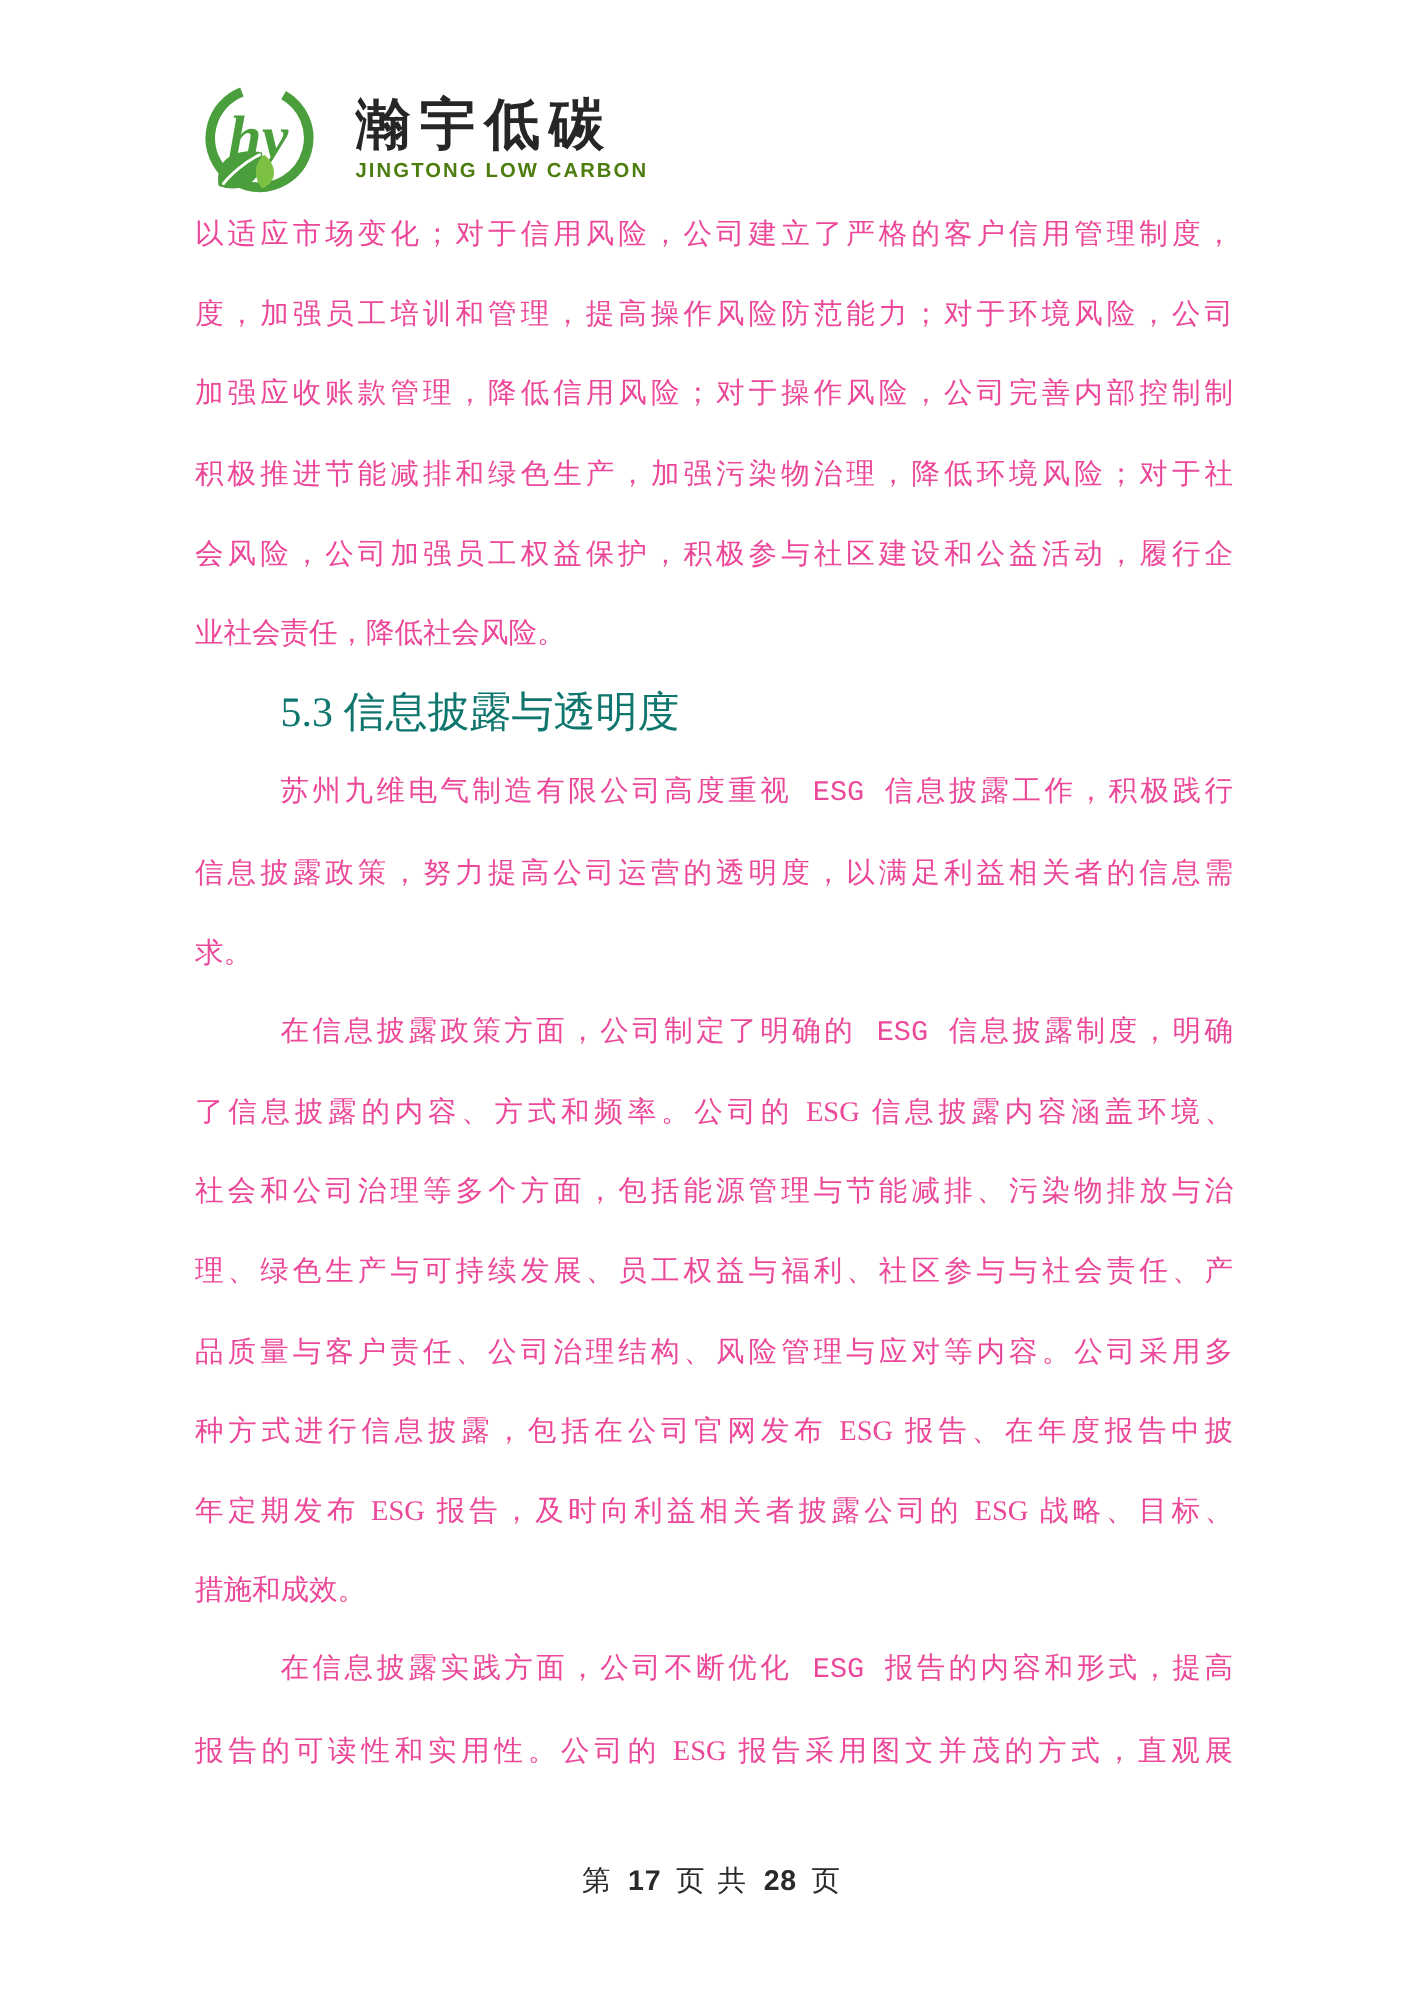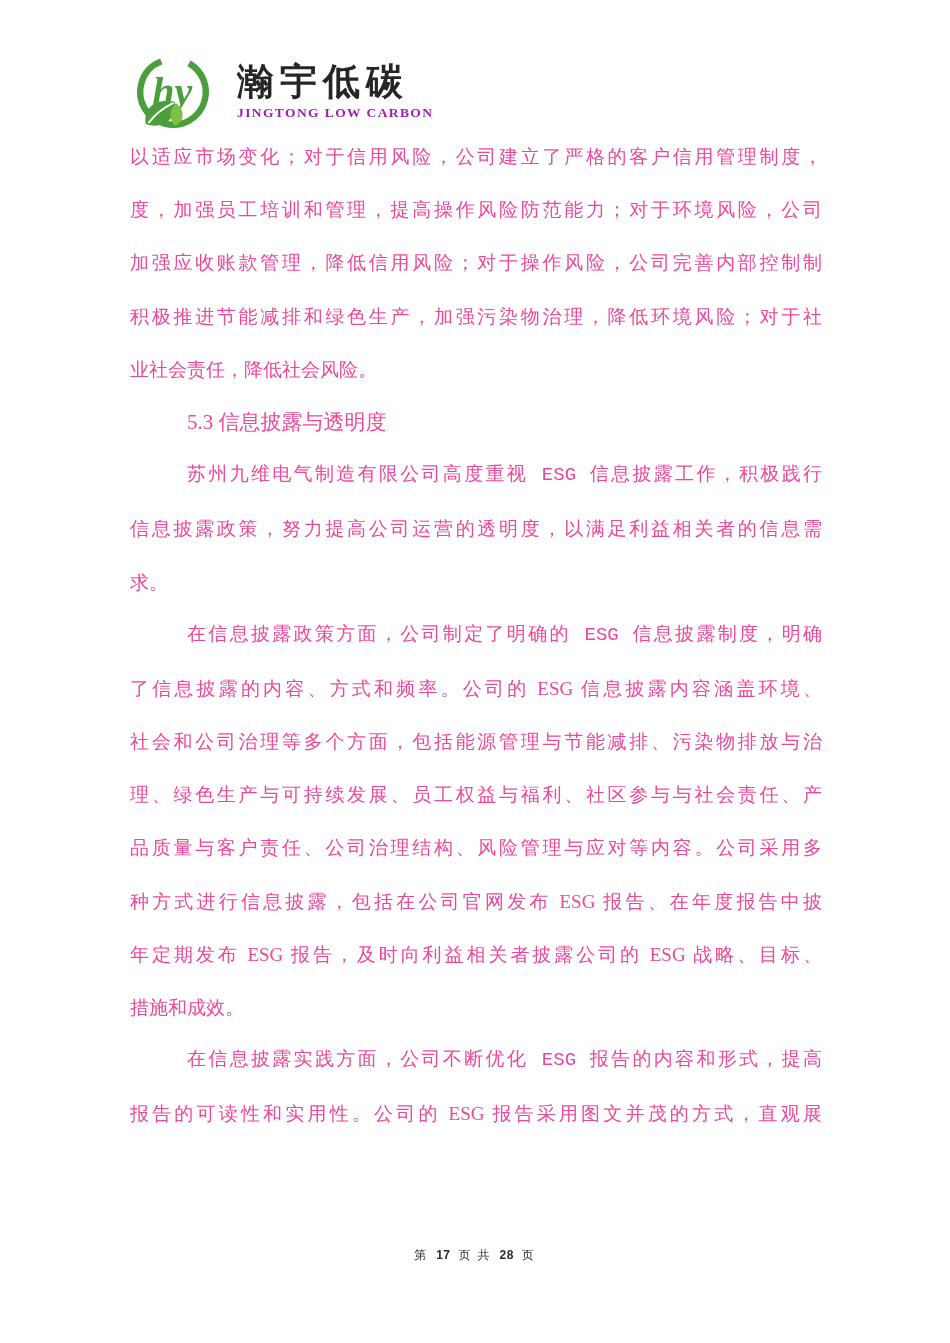--- a/index.html
+++ b/index.html
@@ -26,25 +26,25 @@
   .logo-names { display: flex; flex-direction: column; margin-left: 12px; }
   .logo-cn {
     font-family: "Liberation Sans", "DejaVu Sans", sans-serif;
     font-weight: 700;
     font-size: 37px;
     line-height: 1.0;
     letter-spacing: 6px;
     color: #262626;
   }
   .logo-en {
-    font-family: Liberation Serif, serif;
+    font-family: Liberation Sans, sans-serif;
     font-weight: 700;
     font-size: 13.5px;
     letter-spacing: 1.4px;
-    color: #a21caf;
+    color: #4d7c0f;
     margin-top: 5px;
   }
 
   
   .content {
     position: absolute;
     left: 130px;
     top: 130px;
     width: 692px;
   }
@@ -53,38 +53,38 @@
     height: 53.2px;
     line-height: 53.2px;
     text-align: justify;
     text-align-last: justify;
     text-justify: inter-character;
     color: #ec4899;
   }
   .line.short { text-align-last: left; }
   .line.indent { padding-left: 57px; font-family: Liberation Mono, monospace; }
   .heading {
-    font-size: 21px;
+    font-size: 28px;
     height: 53.2px;
     line-height: 53.2px;
     padding-left: 57px;
     text-align: left;
-    color: #ec4899;
+    color: #0f766e;
   }
 
   
   .footer {
     position: absolute;
     left: 0;
     top: 1240px;
     width: 950px;
     height: 30px;
     line-height: 30px;
     text-align: center;
-    font-size: 12px;
+    font-size: 19px;
     color: #2a2a2a;
     letter-spacing: 2px;
   }
   .footer .num {
     font-family: "Liberation Sans", "DejaVu Sans", sans-serif;
     font-weight: 700;
     letter-spacing: 0.5px;
     padding: 0 3px;
   }
 </style>
@@ -105,20 +105,21 @@
       <div class="logo-cn">瀚宇低碳</div>
       <div class="logo-en">JINGTONG LOW CARBON</div>
     </div>
   </div>
 
   <div class="content">
     <div class="line">以适应市场变化；对于信用风险，公司建立了严格的客户信用管理制度，</div>
     <div class="line">度，加强员工培训和管理，提高操作风险防范能力；对于环境风险，公司</div>
     <div class="line">加强应收账款管理，降低信用风险；对于操作风险，公司完善内部控制制</div>
     <div class="line">积极推进节能减排和绿色生产，加强污染物治理，降低环境风险；对于社</div>
+    <div class="line">会风险，公司加强员工权益保护，积极参与社区建设和公益活动，履行企</div>
     <div class="line short">业社会责任，降低社会风险。</div>
 
     <div class="heading">5.3 信息披露与透明度</div>
 
     <div class="line indent">苏州九维电气制造有限公司高度重视 ESG 信息披露工作，积极践行</div>
     <div class="line">信息披露政策，努力提高公司运营的透明度，以满足利益相关者的信息需</div>
     <div class="line short">求。</div>
 
     <div class="line indent">在信息披露政策方面，公司制定了明确的 ESG 信息披露制度，明确</div>
     <div class="line">了信息披露的内容、方式和频率。公司的 ESG 信息披露内容涵盖环境、</div>

